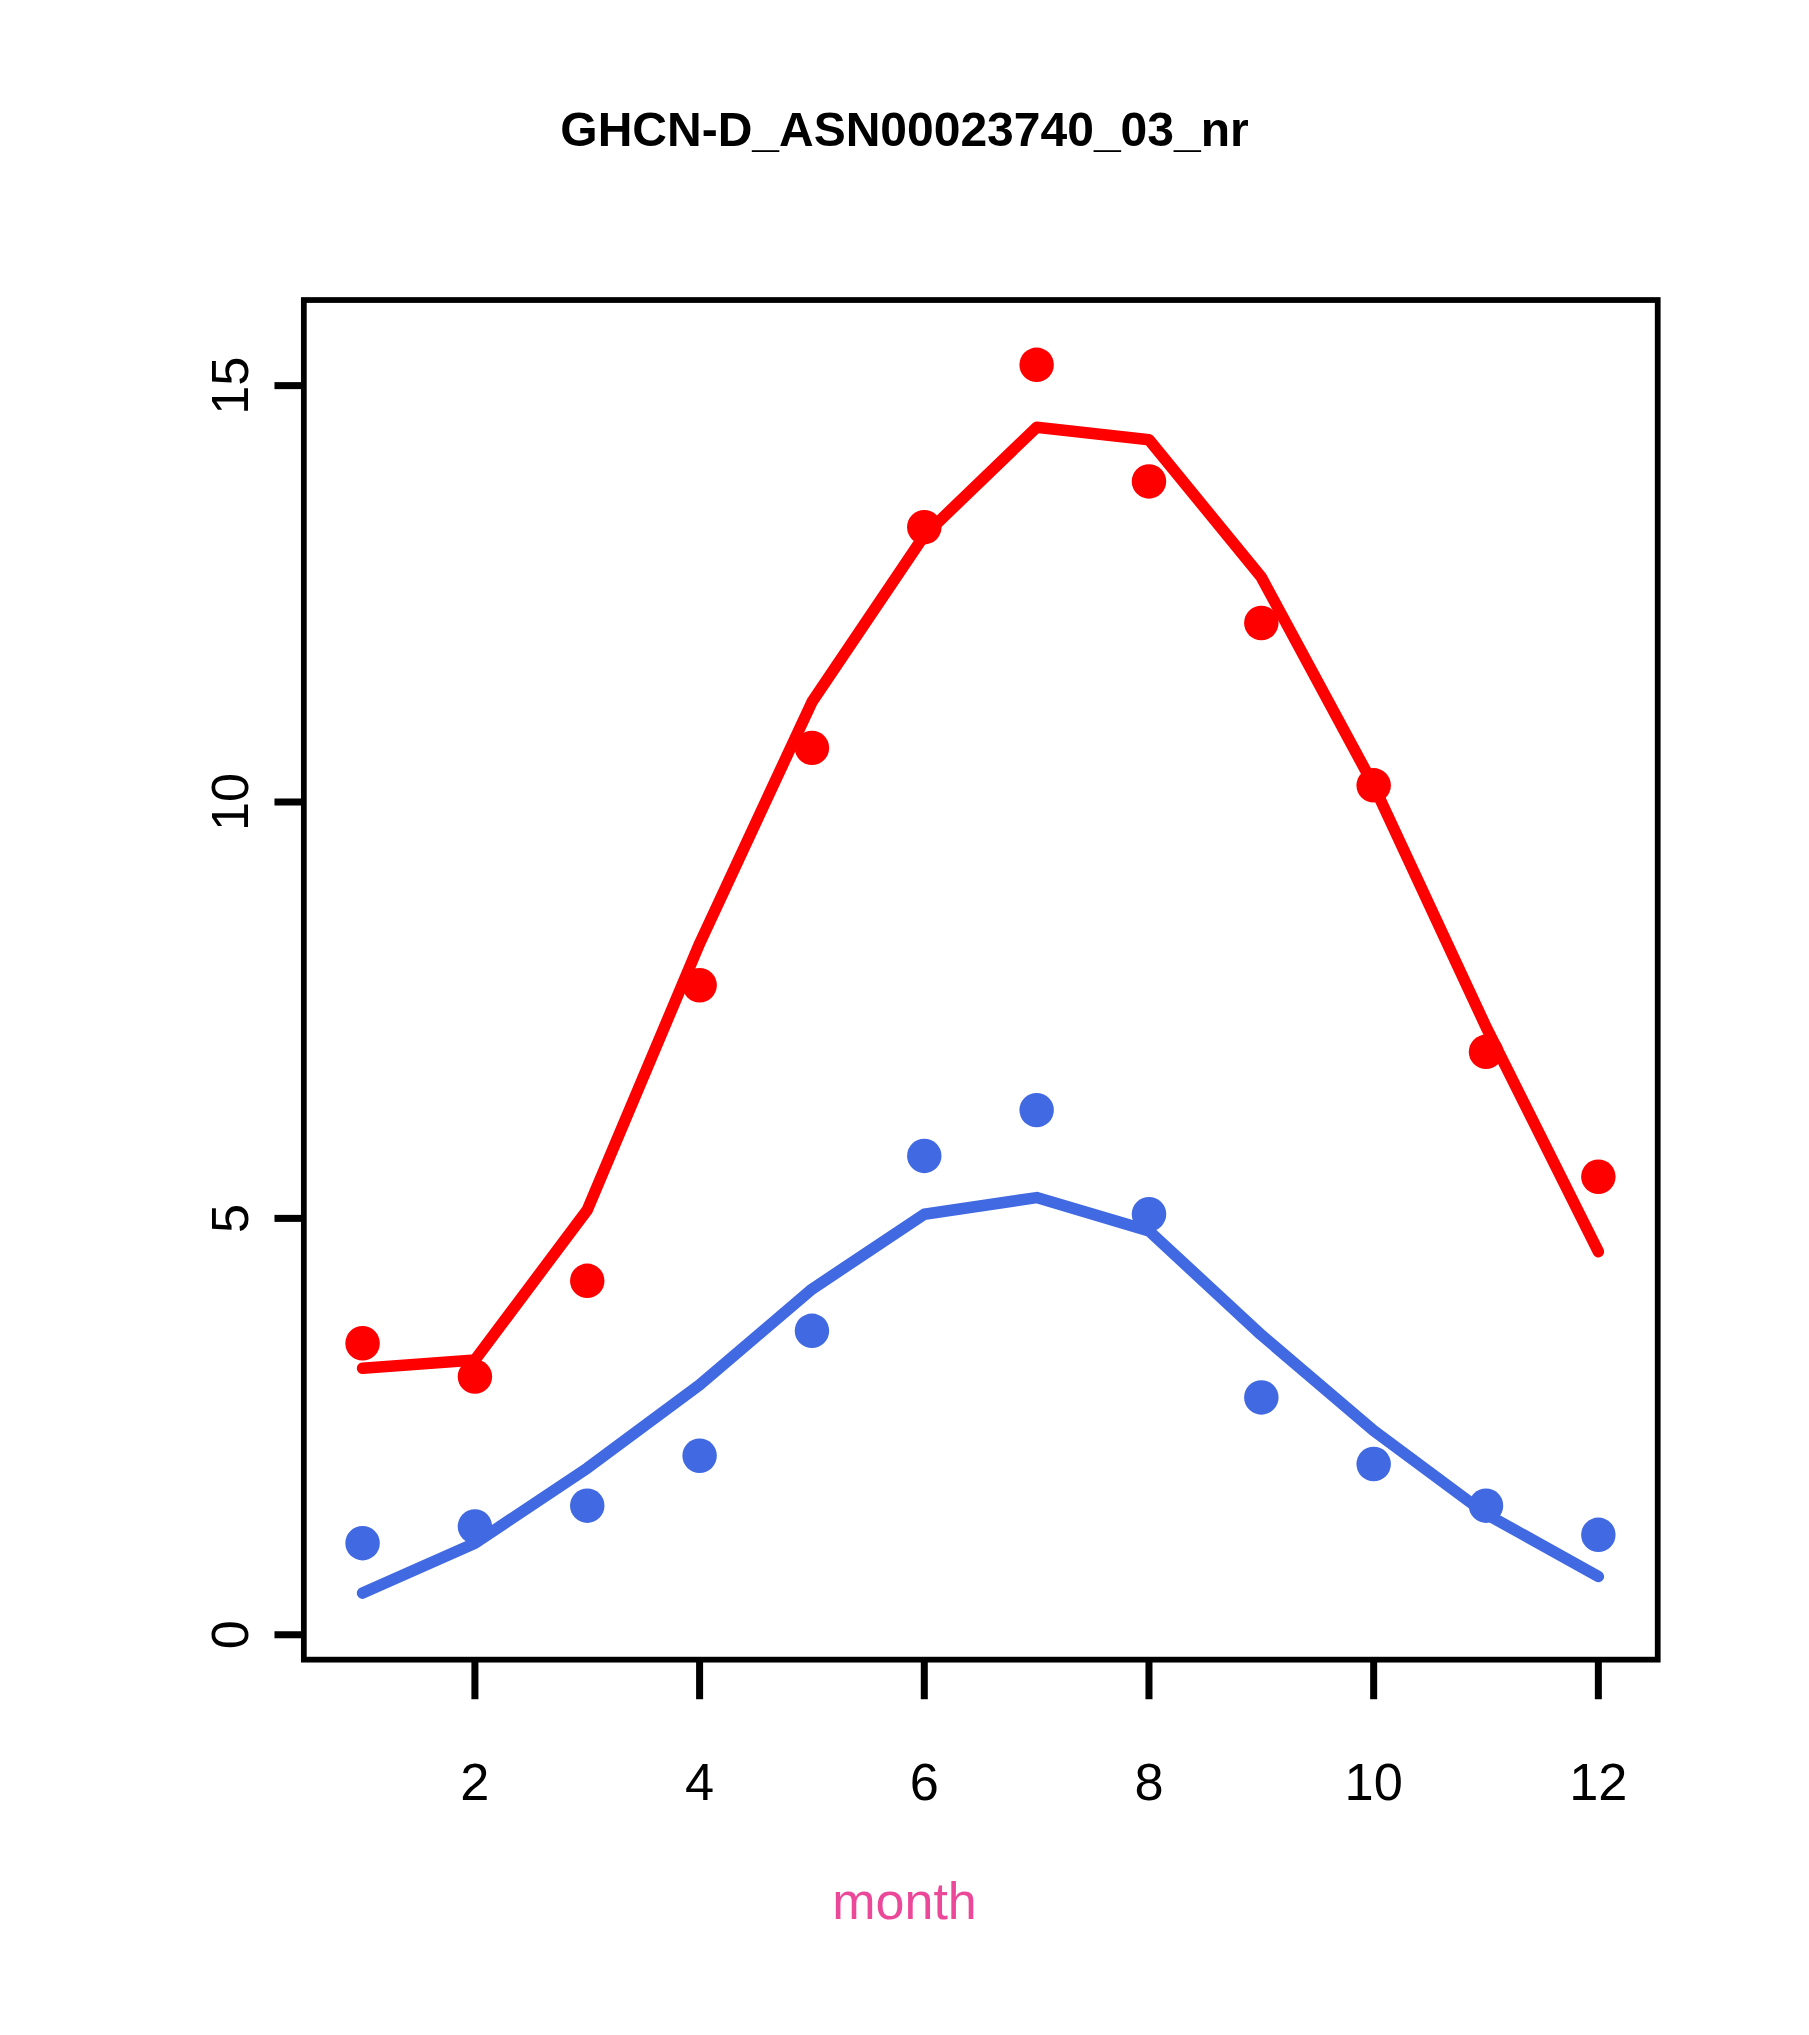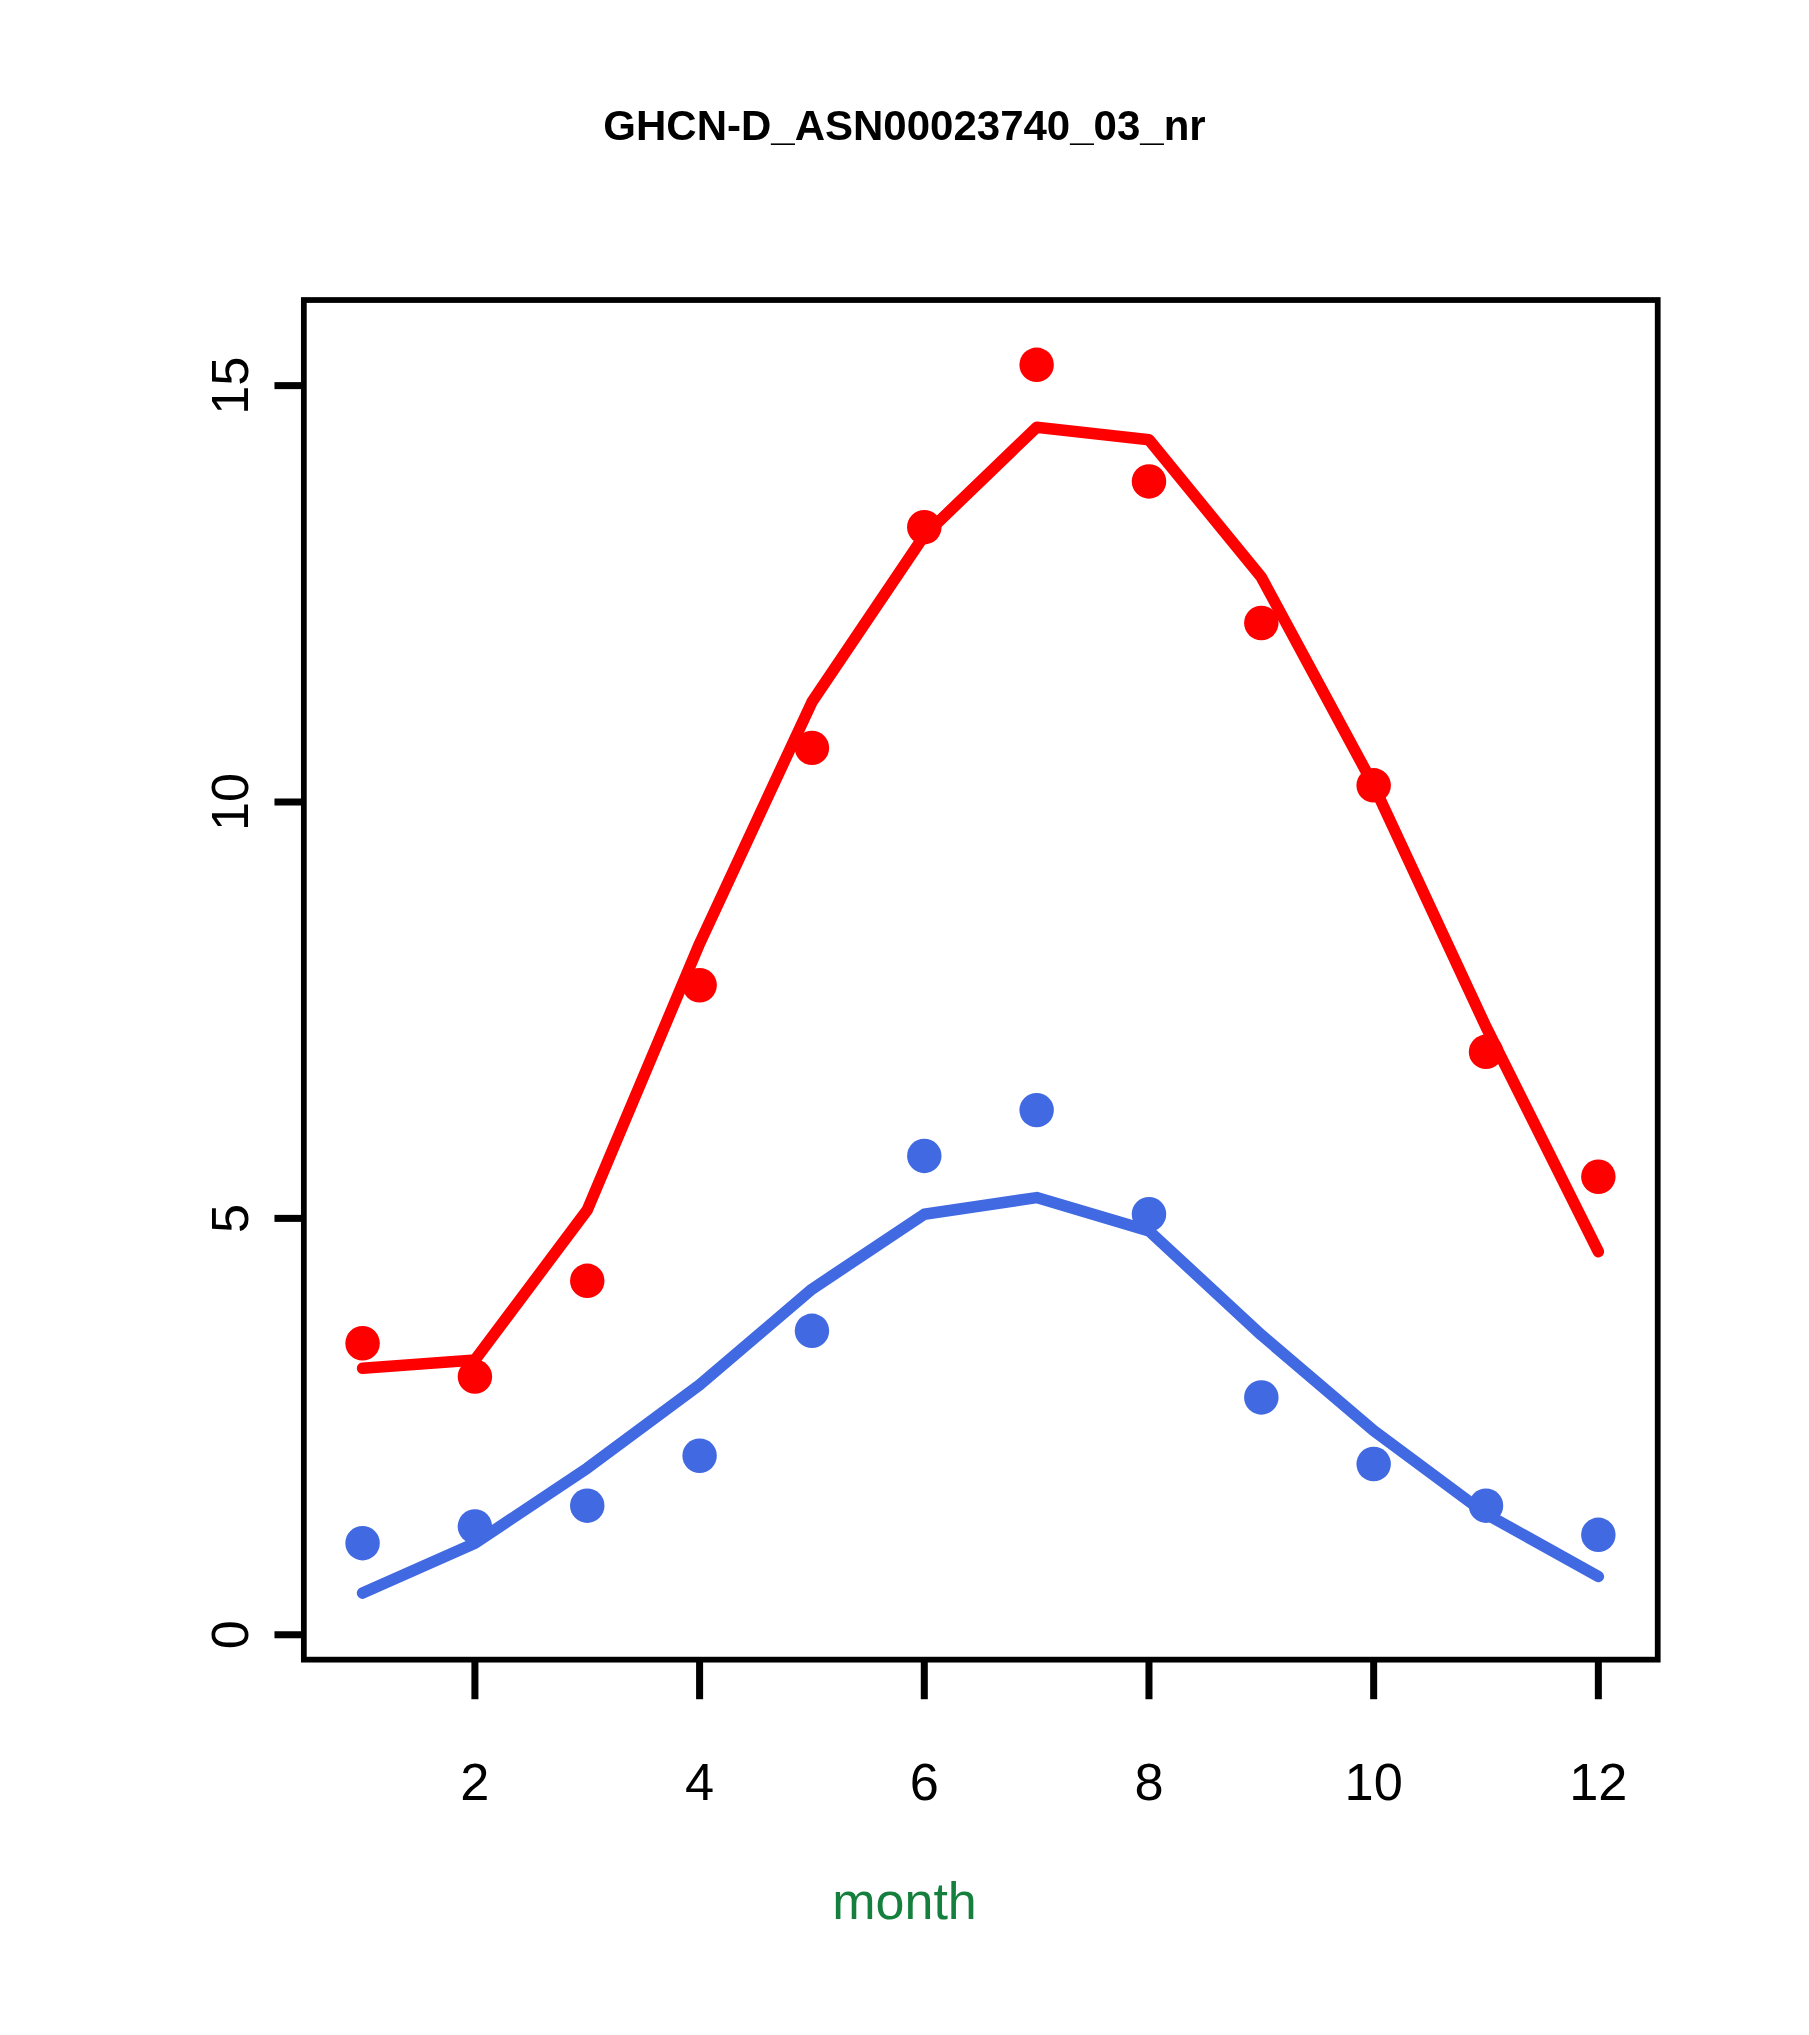--- a/index.html
+++ b/index.html
@@ -19,35 +19,35 @@
     left: 0; top: 0;
     width: 1809px;
     height: 2035px;
   }
   .chart-title {
     position: absolute;
     left: 0;
     top: 102px;
     width: 1809px;
     text-align: center;
-    font-size: 42px;
+    font-size: 48px;
     font-weight: bold;
     color: #000000;
     letter-spacing: 0px;
     font-family: "Liberation Sans", sans-serif;
     white-space: nowrap;
   }
   .xlabel {
     position: absolute;
     left: 0;
     top: 1871px;
     width: 1809px;
     text-align: center;
     font-size: 52px;
-    color: #15803d;
+    color: #ec4899;
     font-family: "Liberation Sans", sans-serif;
   }
   svg.plot {
     position: absolute;
     left: 0;
     top: 0;
   }
   .tick-label-x {
     font-size: 82px;
     fill: #000000;

